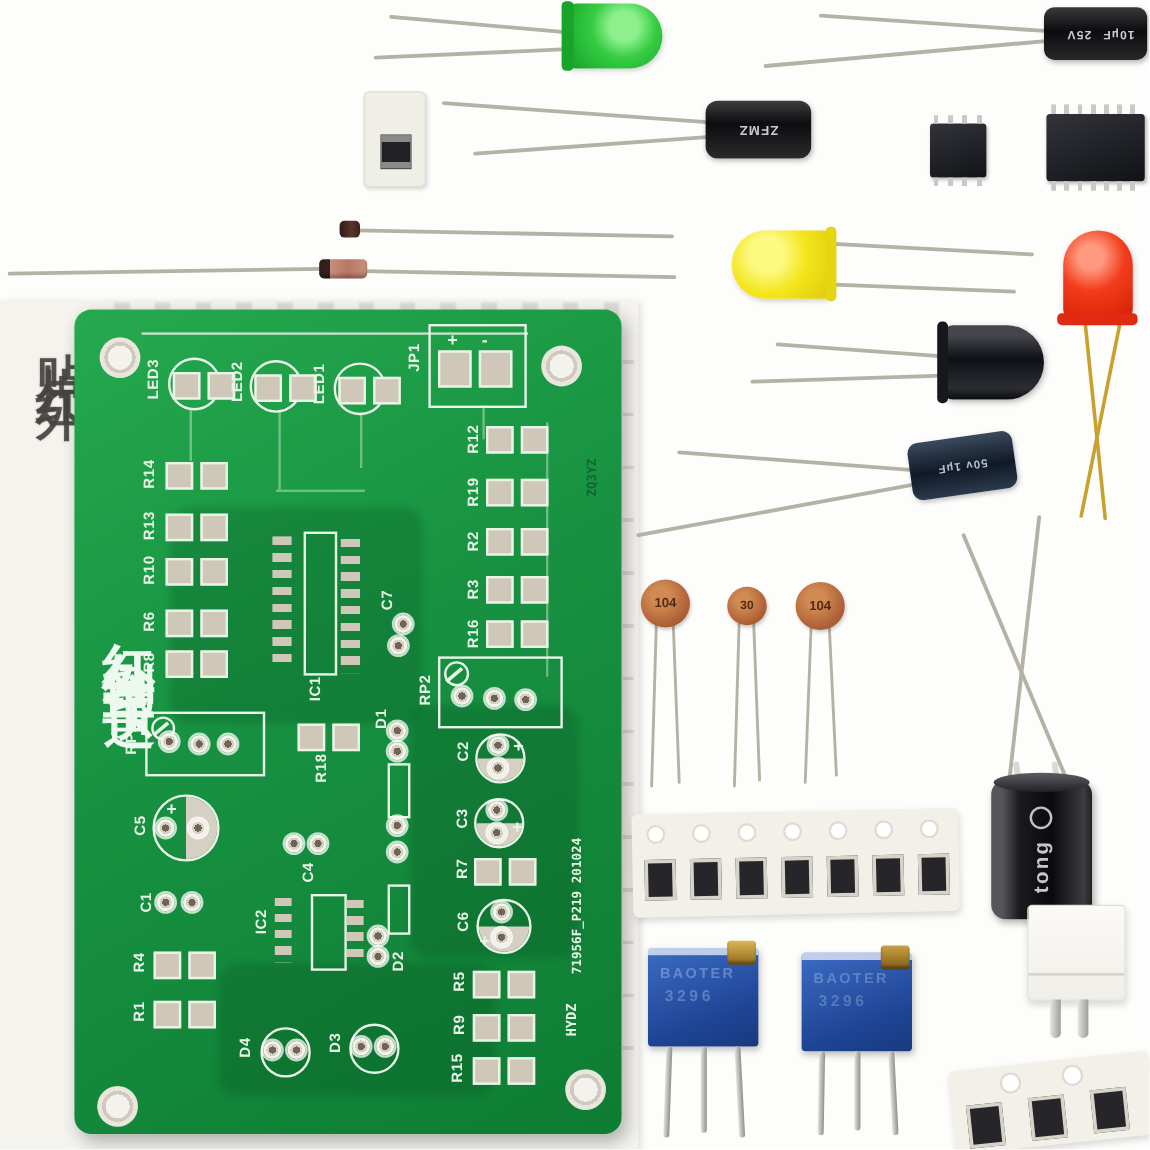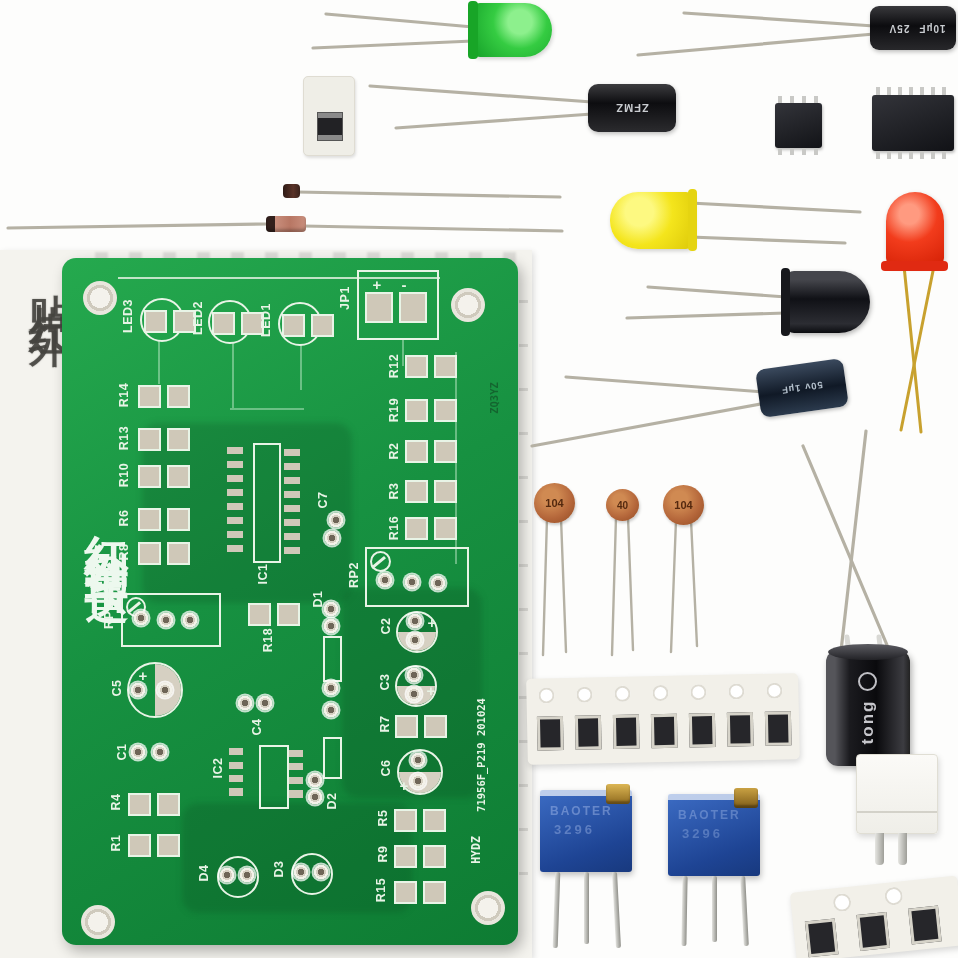--- a/index.html
+++ b/index.html
@@ -424,21 +424,21 @@
   <div class="body" style="left:534px;top:483px;width:41px;height:40px;border-radius:50%;
               background:radial-gradient(circle at 40% 35%, #d08a52 0 8px, #b4663a 60%, #8f4a22 100%);
               box-shadow:1px 2px 3px rgba(0,0,0,.2);">
     <span style="position:absolute;left:50%;top:50%;transform:translate(-50%,-50%);
                  font:700 11px 'Liberation Sans',sans-serif;color:#54290f;">104</span>
   </div>
   <div class="body" style="left:606px;top:489px;width:33px;height:32px;border-radius:50%;
               background:radial-gradient(circle at 40% 35%, #d08a52 0 6px, #b4663a 60%, #8f4a22 100%);
               box-shadow:1px 2px 3px rgba(0,0,0,.2);">
     <span style="position:absolute;left:50%;top:50%;transform:translate(-50%,-50%);
-                 font:700 10px 'Liberation Sans',sans-serif;color:#54290f;">40</span>
+                 font:700 10px 'Liberation Sans',sans-serif;color:#54290f;">30</span>
   </div>
   <div class="body" style="left:663px;top:485px;width:41px;height:40px;border-radius:50%;
               background:radial-gradient(circle at 40% 35%, #d08a52 0 8px, #b4663a 60%, #8f4a22 100%);
               box-shadow:1px 2px 3px rgba(0,0,0,.2);">
     <span style="position:absolute;left:50%;top:50%;transform:translate(-50%,-50%);
                  font:700 11px 'Liberation Sans',sans-serif;color:#54290f;">104</span>
   </div>
 
   <div class="body" style="left:826px;top:650px;width:84px;height:116px;border-radius:12px;
               background:linear-gradient(90deg,#55555a 0 9px,#1b1b1f 28%,#0a0a0d 60%,#3c3c41 92%,#222);

